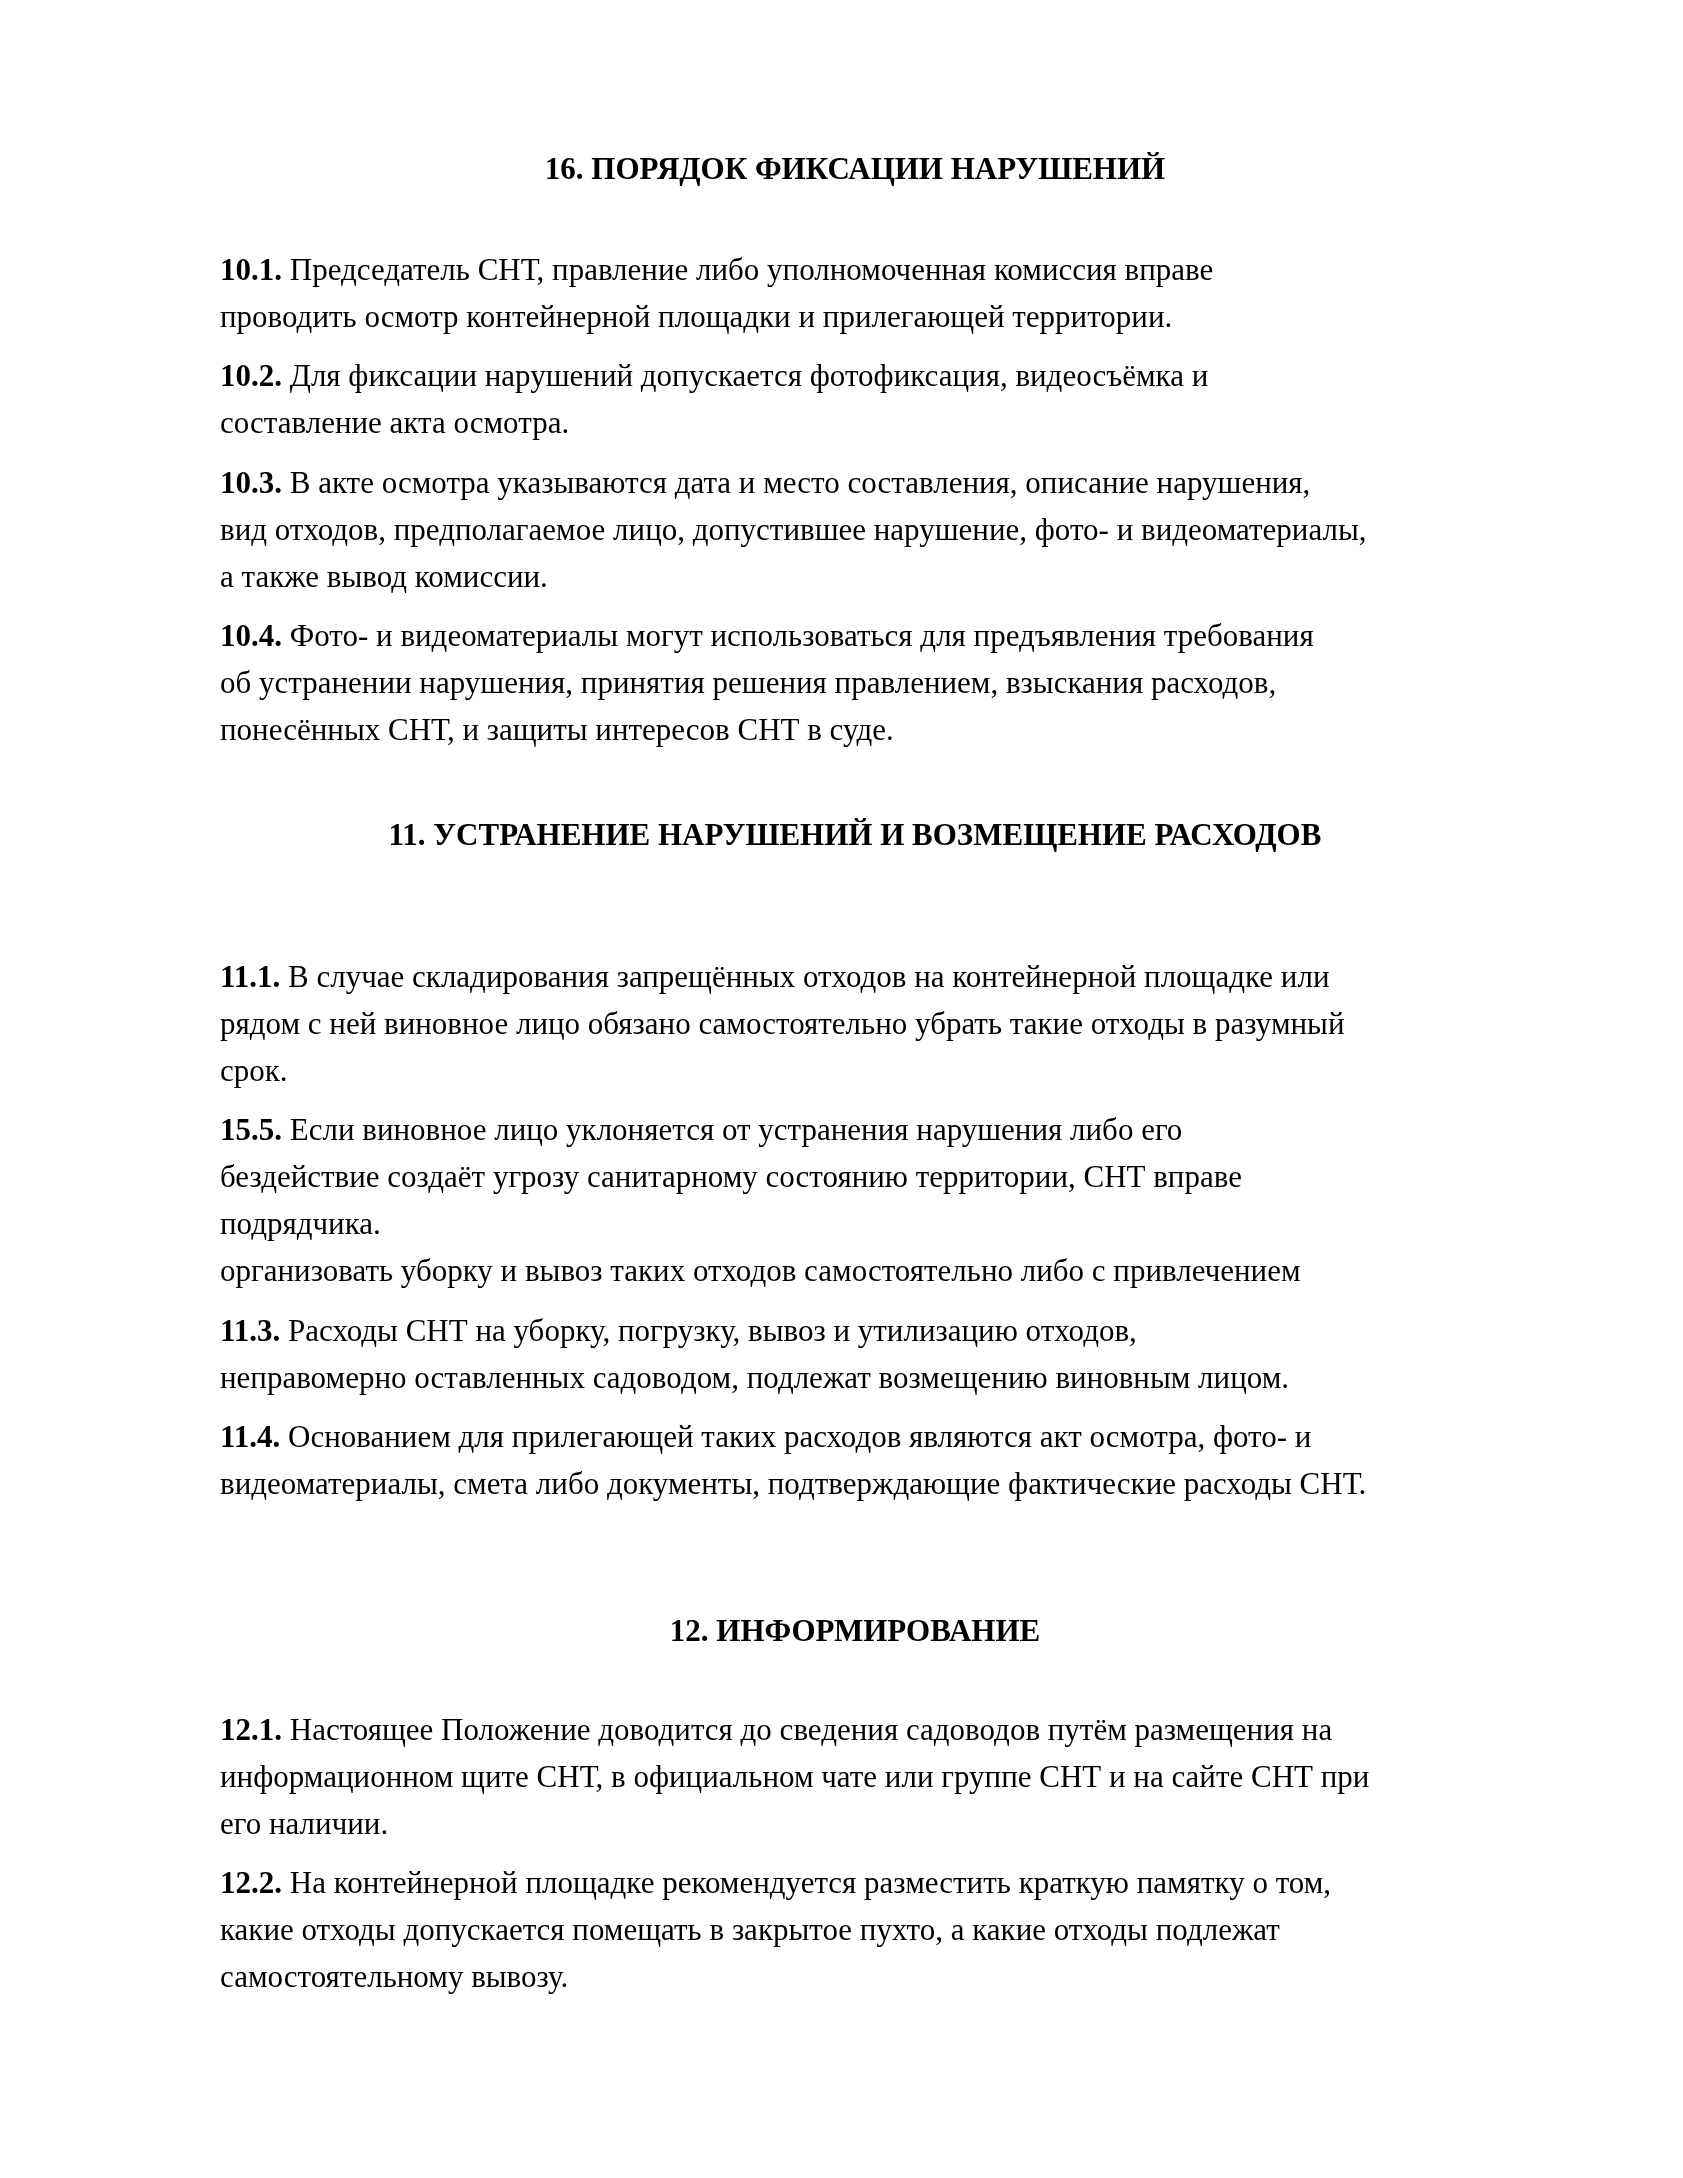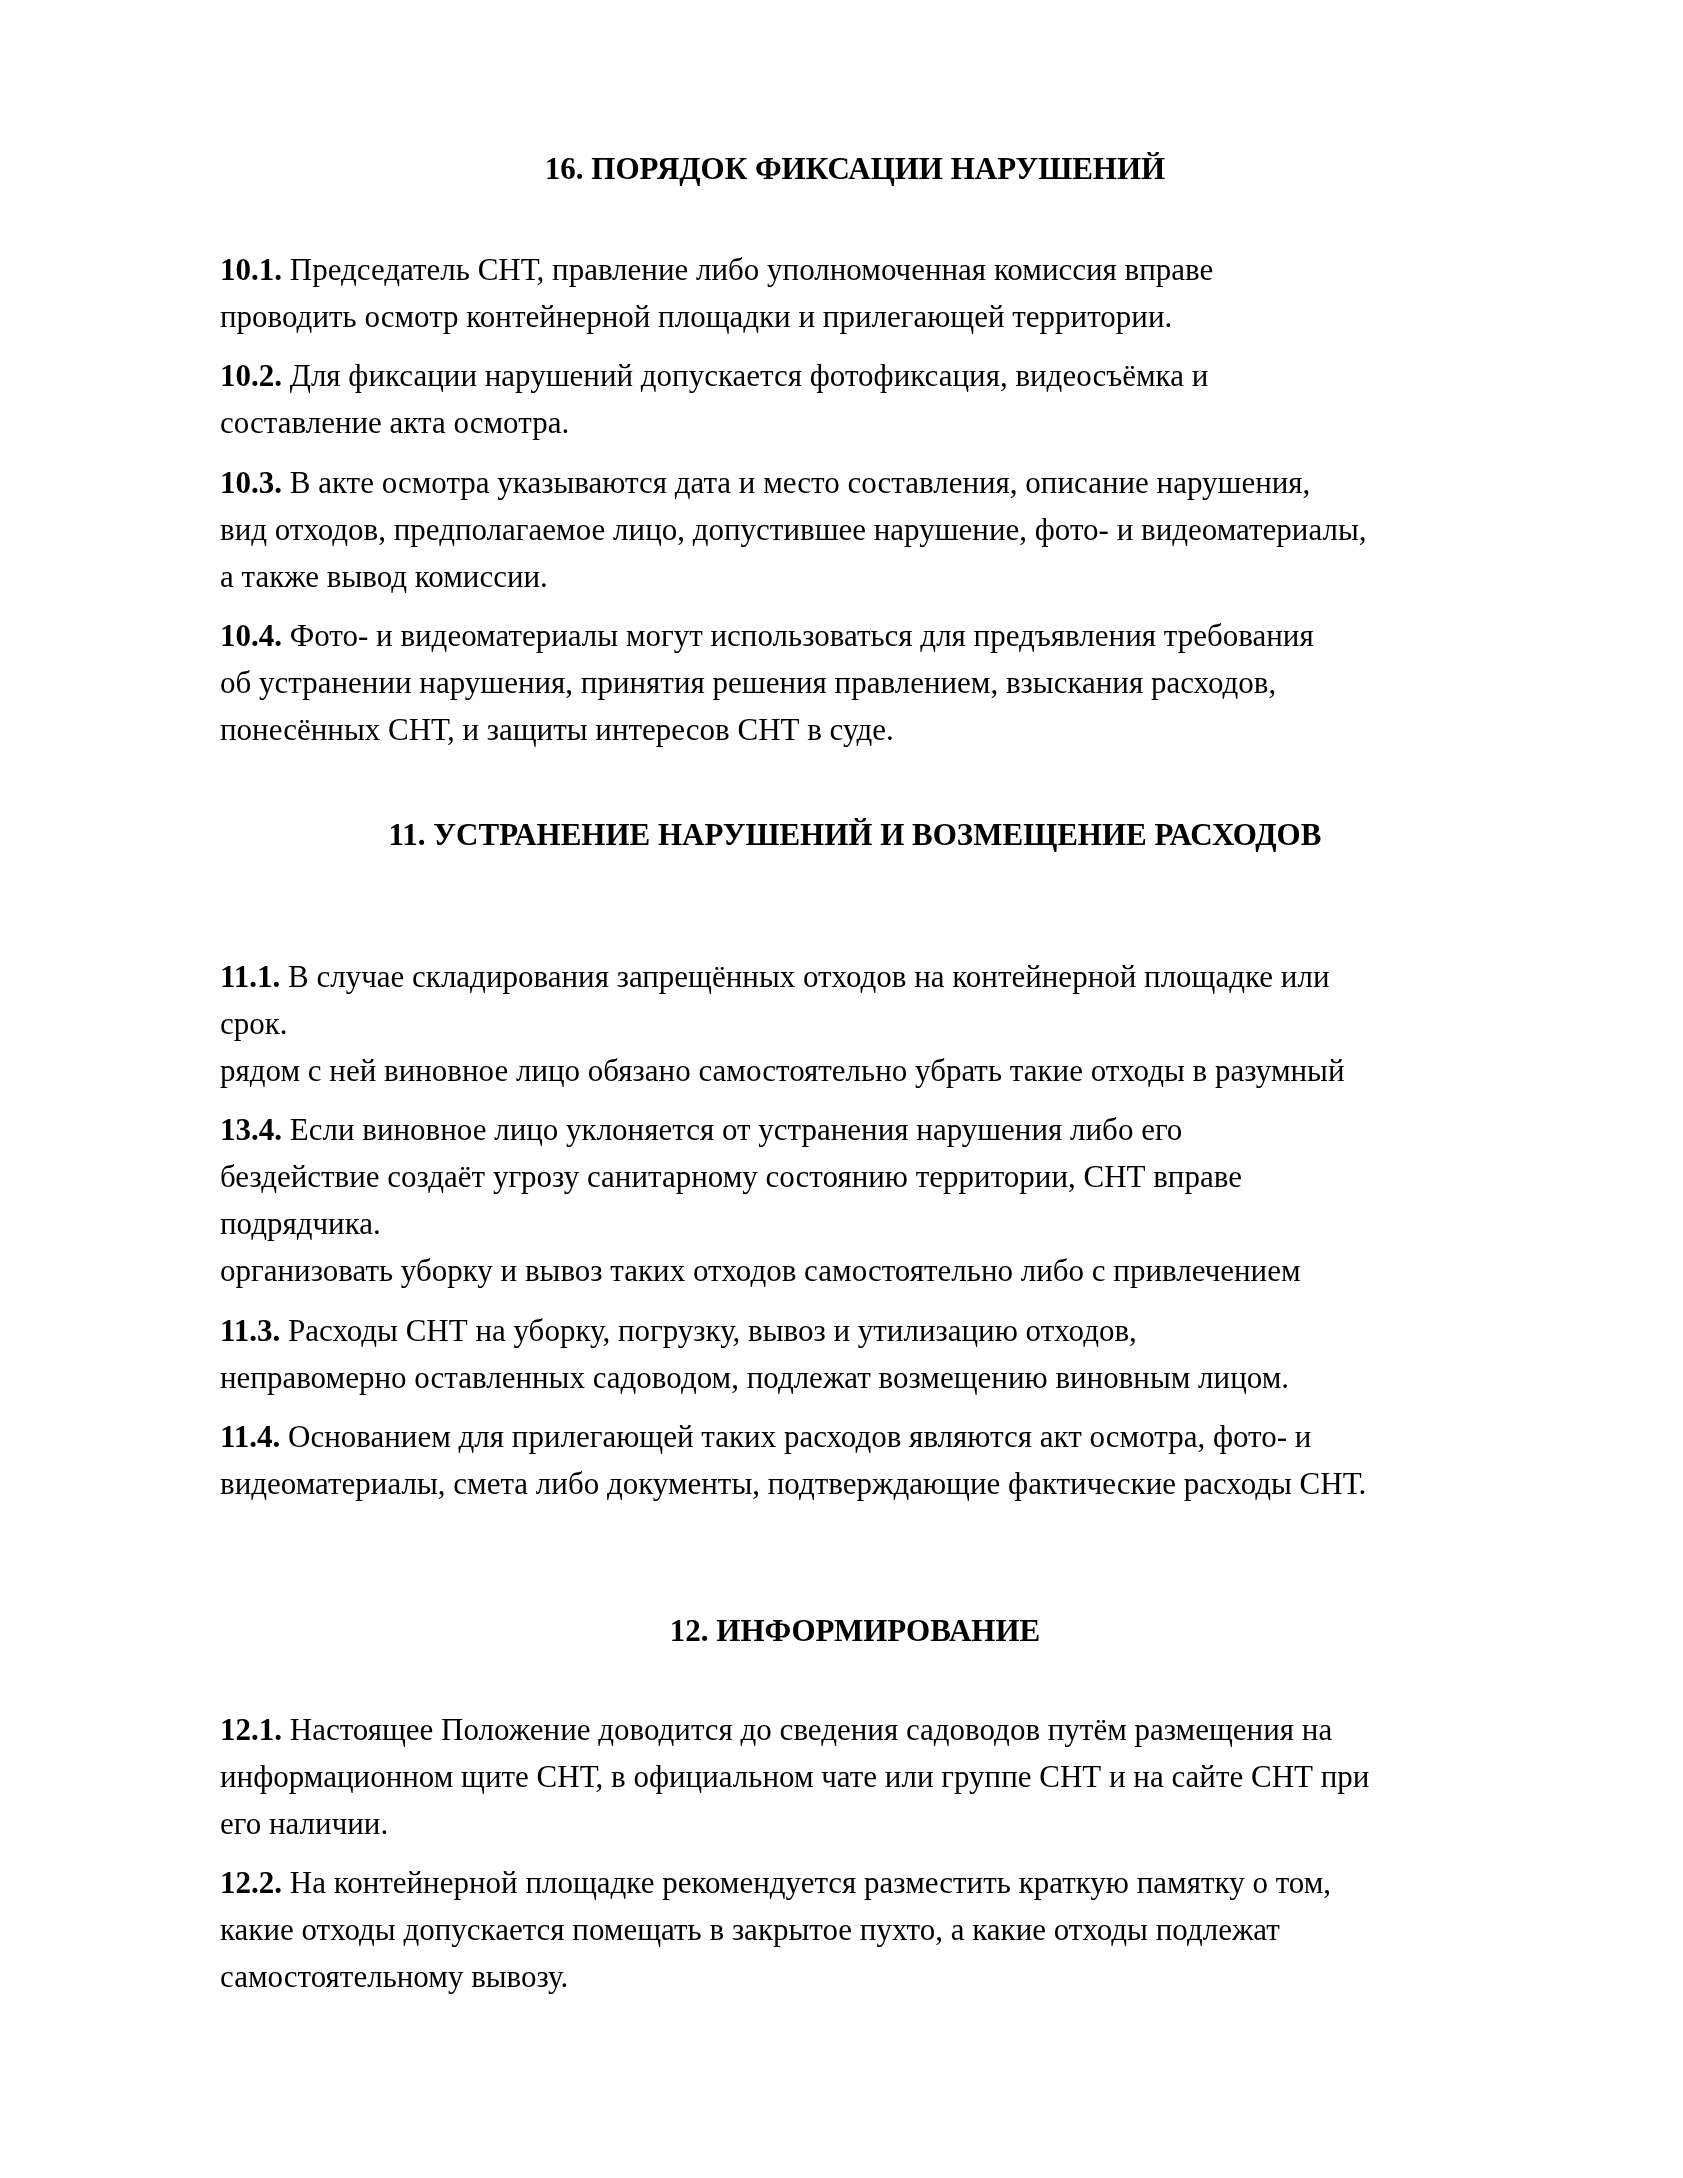--- a/index.html
+++ b/index.html
@@ -83,25 +83,25 @@
     </p>
   </div>
 
   <section class="section" style="top:815px;">
     <h2 class="heading">11. УСТРАНЕНИЕ НАРУШЕНИЙ И ВОЗМЕЩЕНИЕ РАСХОДОВ</h2>
   </section>
   <div class="section" style="top:953px;">
     <p class="para">
       <span class="num">11.1.</span>
       <span class="line first">В случае складирования запрещённых отходов на контейнерной площадке или</span>
+      <span class="line">рядом с ней виновное лицо обязано самостоятельно убрать такие отходы в разумный</span>
       <span class="line">срок.</span>
-      <span class="line">рядом с ней виновное лицо обязано самостоятельно убрать такие отходы в разумный</span>
     </p>
     <p class="para">
-      <span class="num">13.4.</span>
+      <span class="num">15.5.</span>
       <span class="line first">Если виновное лицо уклоняется от устранения нарушения либо его</span>
       <span class="line">бездействие создаёт угрозу санитарному состоянию территории, СНТ вправе</span>
       <span class="line">подрядчика.</span>
       <span class="line">организовать уборку и вывоз таких отходов самостоятельно либо с привлечением</span>
     </p>
     <p class="para">
       <span class="num">11.3.</span>
       <span class="line first">Расходы СНТ на уборку, погрузку, вывоз и утилизацию отходов,</span>
       <span class="line">неправомерно оставленных садоводом, подлежат возмещению виновным лицом.</span>
     </p>

